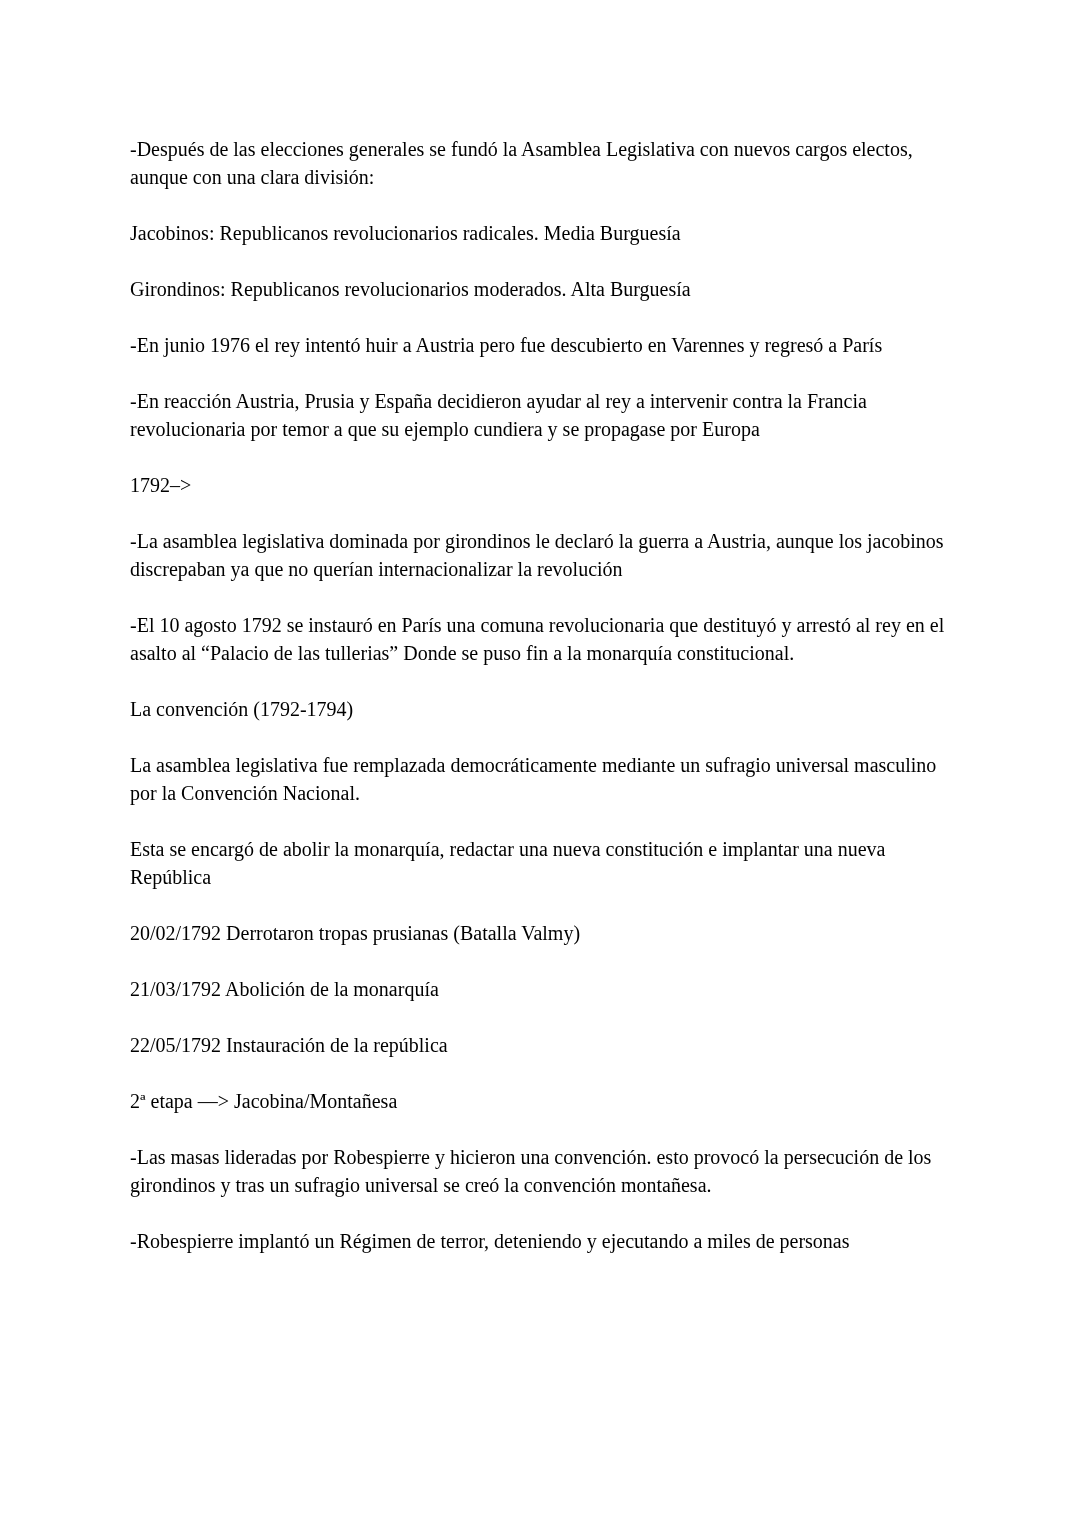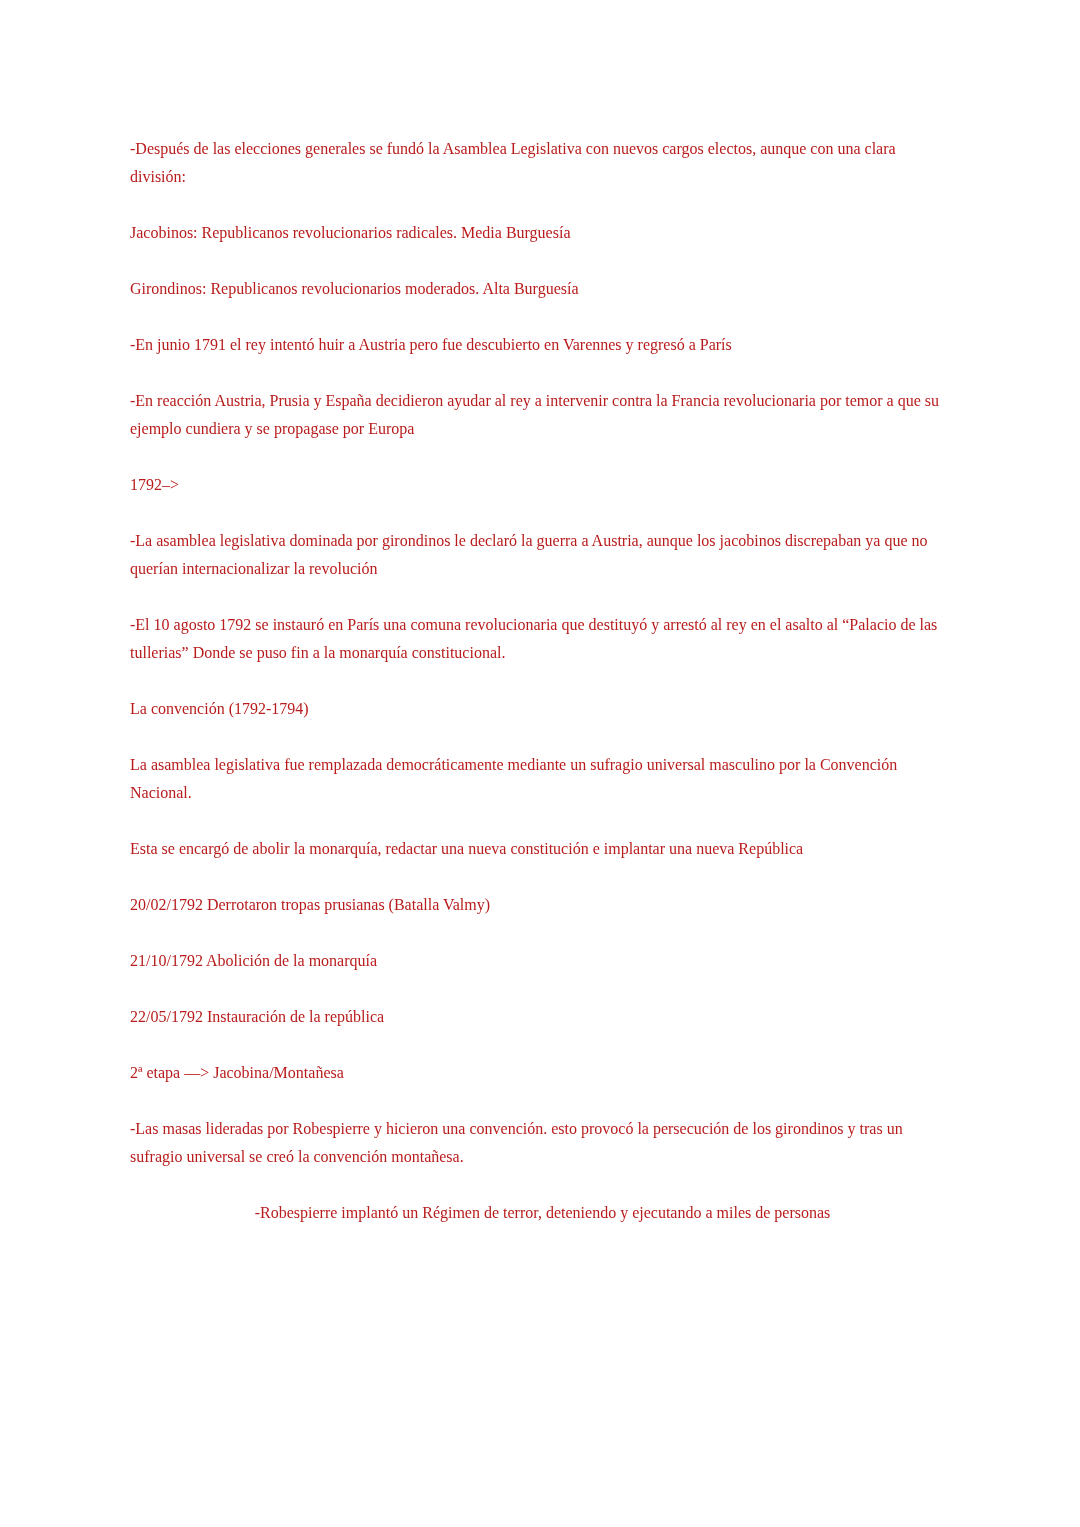--- a/index.html
+++ b/index.html
@@ -11,50 +11,49 @@
     width: 1080px;
     height: 1527px;
     background: #ffffff;
     box-sizing: border-box;
     padding: 135px 125px 60px 130px;
     overflow: hidden;
   }
   .doc-body {
     max-width: 828px;
     font-family: "Liberation Serif", "DejaVu Serif", serif;
-    font-size: 16px;
+    font-size: 20px;
     line-height: 28px;
-    color: #b91c1c;
+    color: #000000;
     -webkit-font-smoothing: antialiased;
   }
   .doc-body p {
     margin: 0 0 28px 0;
     white-space: pre-wrap;
   }
   .doc-body p:last-child {
     margin-bottom: 0;
-    text-align: center;
   }
 </style>
 </head>
 <body>
 
 <div class="page">
   <div class="doc-body">
     <p>-Después de las elecciones generales se fundó la Asamblea Legislativa con nuevos cargos electos, aunque con una clara división:</p>
     <p>Jacobinos: Republicanos revolucionarios radicales. Media Burguesía</p>
     <p>Girondinos: Republicanos revolucionarios moderados. Alta Burguesía</p>
-    <p>-En junio 1791 el rey intentó huir a Austria pero fue descubierto en Varennes y regresó a París</p>
+    <p>-En junio 1976 el rey intentó huir a Austria pero fue descubierto en Varennes y regresó a París</p>
     <p>-En reacción Austria, Prusia y España decidieron ayudar al rey a intervenir contra la Francia revolucionaria por temor a que su ejemplo cundiera y se propagase por Europa</p>
     <p>1792–&gt;</p>
     <p>-La asamblea legislativa dominada por girondinos le declaró la guerra a Austria, aunque los jacobinos discrepaban ya que no querían internacionalizar la revolución</p>
     <p>-El 10 agosto 1792 se instauró en París una comuna revolucionaria que destituyó y arrestó al rey en el asalto al “Palacio de las tullerias” Donde se puso fin a la monarquía constitucional.</p>
     <p>La convención (1792-1794)</p>
     <p>La asamblea legislativa fue remplazada democráticamente mediante un sufragio universal masculino por la Convención Nacional.</p>
     <p>Esta se encargó de abolir la monarquía, redactar una nueva constitución e implantar una nueva República</p>
     <p>20/02/1792 Derrotaron tropas prusianas (Batalla Valmy)</p>
-    <p>21/10/1792 Abolición de la monarquía</p>
+    <p>21/03/1792 Abolición de la monarquía</p>
     <p>22/05/1792 Instauración de la república</p>
     <p>2ª etapa —&gt; Jacobina/Montañesa</p>
     <p>-Las masas lideradas por Robespierre y hicieron una convención. esto provocó la persecución de los girondinos y tras un sufragio universal se creó la convención montañesa.</p>
     <p>-Robespierre implantó un Régimen de terror, deteniendo y ejecutando a miles de personas</p>
   </div>
 </div>
 
 </body></html>

